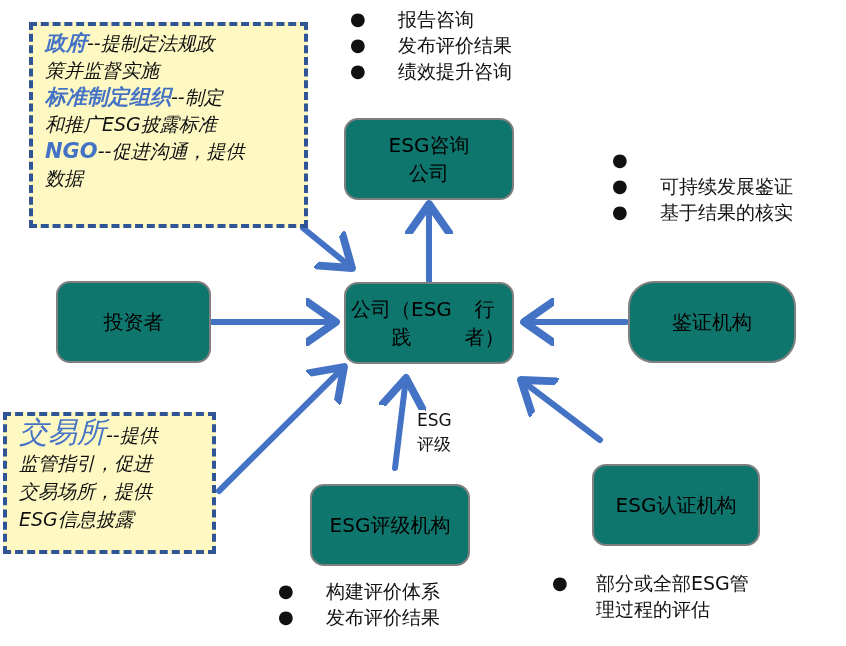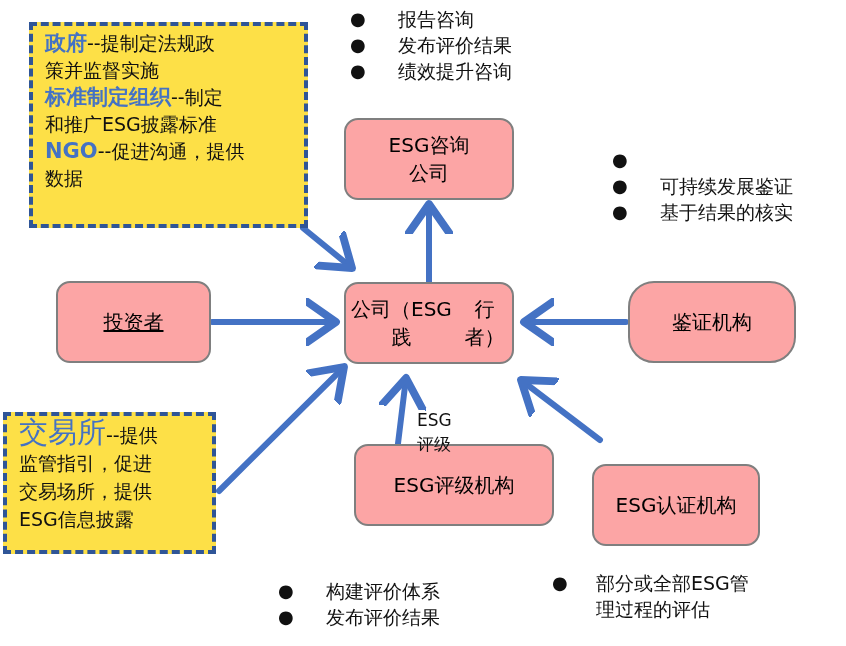--- a/index.html
+++ b/index.html
@@ -1,22 +1,22 @@
 <!DOCTYPE html>
 <html><head>
 <meta charset="utf-8">
 <style>
   html, body { margin:0; padding:0; background:#ffffff; }
   body { width:846px; height:646px; position:relative; overflow:hidden;
          font-family:"DejaVu Sans","Liberation Sans",sans-serif; color:#111; }
-  .node { position:absolute; background:#fca5a5; border:2px solid #7f7f7f; border-radius:14px;
+  .node { position:absolute; background:#0f766e; border:2px solid #7f7f7f; border-radius:14px;
           display:flex; align-items:center; justify-content:center; text-align:center;
           font-size:20px; line-height:28px; color:#000; box-sizing:border-box; }
-  .dashbox { position:absolute; border:4px dashed #2f5597; box-sizing:border-box; background:#fde047;
-             font-size:19px; line-height:27px; padding:4px 12px; }
+  .dashbox { position:absolute; border:4px dashed #2f5597; box-sizing:border-box; background:#fef9c3;
+             font-size:19px; line-height:27px; padding:4px 12px;font-style:italic; }
   .hl { color:#4472c4; font-weight:bold; font-size:21px; }
   .hl2 { color:#4472c4; font-size:29px; }
   .blist { position:absolute; font-size:19px; line-height:26px; }
   .blist .row { display:flex; }
   .blist .dot { width:48px; flex:none; font-size:18px; }
   svg.arrows { position:absolute; left:0; top:0; }
   .lbl { position:absolute; font-size:17px; line-height:24px; }
 </style>
 </head>
 <body>
@@ -55,27 +55,27 @@
 </div>
 
 <div class="node" style="left:344px;top:282px;width:170px;height:82px;">
   <div>公司（ESG践</div>
   <div>行者）</div>
 </div>
 <div class="node" style="left:344px;top:118px;width:170px;height:82px;flex-direction:column;">
   <div>ESG咨询</div>
   <div>公司</div>
 </div>
-<div class="node" style="left:56px;top:281px;width:155px;height:82px;text-decoration:underline;">
+<div class="node" style="left:56px;top:281px;width:155px;height:82px;">
   <span>投资者</span>
 </div>
 <div class="node" style="left:628px;top:281px;width:168px;height:82px;border-radius:26px;">
   <span>鉴证机构</span>
 </div>
-<div class="node" style="left:310px;top:444px;width:200px;height:82px;margin-left:44px;">
+<div class="node" style="left:310px;top:484px;width:160px;height:82px;">
   <span>ESG评级机构</span>
 </div>
 <div class="node" style="left:568px;top:464px;width:168px;height:82px;margin-left:24px;">
   <span>ESG认证机构</span>
 </div>
 
 <div class="lbl" style="left:417px;top:408px;">
   <div>ESG</div>
   <div>评级</div>
 </div>

